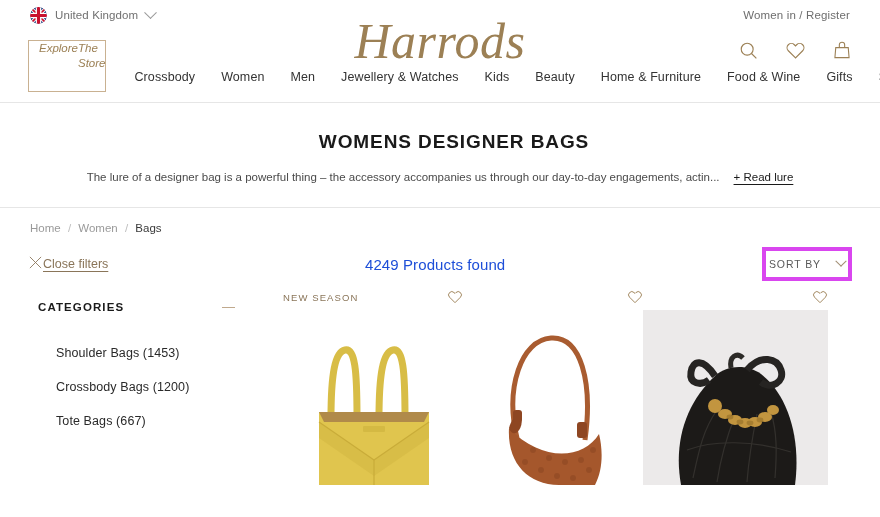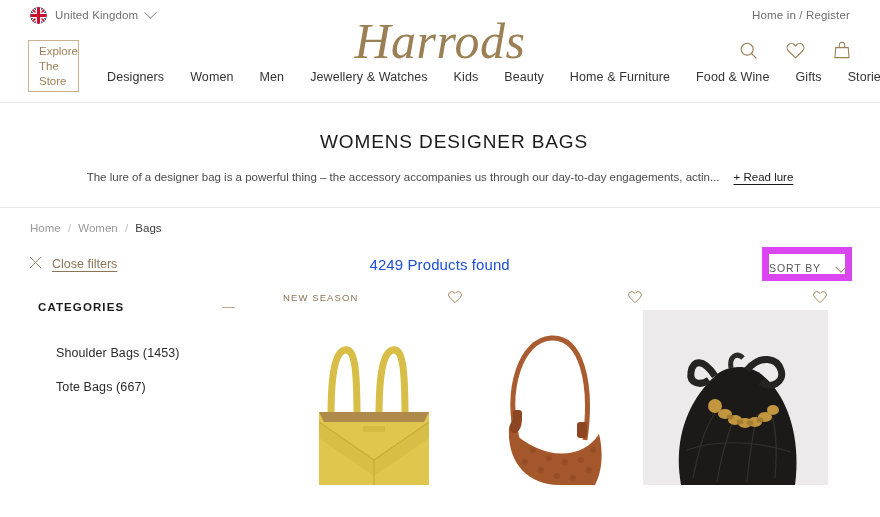--- a/index.html
+++ b/index.html
@@ -63,39 +63,40 @@
   .nav-row {
     position: relative;
     height: 72px;
     display: flex;
     align-items: center;
     padding: 0 28px;
   }
   .explore-box {
     width: 84px; height: 52px;
     border: 1px solid #c9b191;
-    display: flex; flex-direction: column; justify-content: center;
+    display: flex; flex-direction: row; justify-content: center;
     padding-left: 10px;
     cursor: pointer;
+    font-style: italic;
   }
   .explore-box span { font-size: 11.5px; color: #9c8055; line-height: 15px; }
   .nav-links {
     display: flex; align-items: center; gap: 26px;
     margin-left: 28px; margin-top: 22px;
   }
   .nav-link {
     font-size: 12.5px; color: #333; cursor: pointer;
     letter-spacing: .1px; white-space: nowrap;
   }
   .hr { height: 1px; background: #e6e6e6; width: 100%; }
 
   
   .hero { padding: 28px 0 24px; text-align: center; }
   .hero-title {
-    font-size: 19px; font-weight: normal; letter-spacing: .9px;
+    font-size: 19px; font-weight: bold; letter-spacing: .9px;
     color: #1a1a1a; margin-bottom: 18px; margin-left: 28px;
   }
   .hero-desc-row {
     display: flex; align-items: center; justify-content: center; gap: 14px;
     padding: 0 60px;
   }
   .hero-desc {
     font-size: 11.5px; color: #4a4a4a; letter-spacing: 0;
     white-space: nowrap; overflow: hidden; text-overflow: ellipsis;
     max-width: 640px;
@@ -114,33 +115,33 @@
   .crumb.current { color: #3a3a3a; cursor: default; }
   .crumb-sep { color: #bdbdbd; padding: 0 4px; }
 
   
   .toolbar {
     display: flex; align-items: center; justify-content: space-between;
     padding: 10px 28px 0;
     height: 50px;
   }
   .close-filters {
-    display: flex; align-items: center; gap: 9px; cursor: pointer;
+    display: flex; align-items: center; gap: 0; cursor: pointer;
   }
   .close-filters .label {
     font-size: 12.5px; color: #8a7559; text-decoration: underline;
     text-underline-offset: 3px;
   }
   .products-found {
     font-size: 15px; color: #1d4ed8; letter-spacing: .1px;
   }
   .sort-by {
     width: 90px; height: 34px;
-    border: 7px solid #d946ef;
-    display: flex; align-items: flex-end; justify-content: center; gap: 16px;
+    border: 4px solid #d946ef;
+    display: flex; align-items: center; justify-content: center; gap: 16px;
     cursor: pointer;
   }
   .sort-by .label {
     font-size: 10.5px; color: #595959; letter-spacing: .9px; font-weight: 500;
   }
   .sort-chev {
     width: 8px; height: 8px;
     border-right: 1px solid #a08d73;
     border-bottom: 1px solid #a08d73;
     transform: rotate(45deg) translate(-2px,-2px);
@@ -201,21 +202,21 @@
             <path d="M0,0 60,60 M60,0 0,60" stroke="#fff" stroke-width="12"></path>
             <path d="M0,0 60,60 M60,0 0,60" stroke="#C8102E" stroke-width="6"></path>
             <path d="M30,0 V60 M0,30 H60" stroke="#fff" stroke-width="20"></path>
             <path d="M30,0 V60 M0,30 H60" stroke="#C8102E" stroke-width="11"></path>
           </g>
         </svg>
       </span>
       <span class="locale-label">United Kingdom</span>
       <span class="chev"></span>
     </div>
-    <div class="signin">Home in / Register</div>
+    <div class="signin">Women in / Register</div>
   </div>
 
   <div class="logo-wrap">
     <div class="logo">Harrods</div>
   </div>
 
   <div class="icon-row">
     <span class="hicon">
       <svg width="21" height="21" viewBox="0 0 24 24" fill="none" stroke="#9c8055" stroke-width="1.3">
         <circle cx="10.5" cy="10.5" r="6.8"></circle>
@@ -234,21 +235,21 @@
       </svg>
     </span>
   </div>
 
   <div class="nav-row">
     <div class="explore-box">
       <span>Explore</span>
       <span>The Store</span>
     </div>
     <div class="nav-links">
-      <span class="nav-link">Designers</span>
+      <span class="nav-link">Crossbody</span>
       <span class="nav-link">Women</span>
       <span class="nav-link">Men</span>
       <span class="nav-link">Jewellery &amp; Watches</span>
       <span class="nav-link">Kids</span>
       <span class="nav-link">Beauty</span>
       <span class="nav-link">Home &amp; Furniture</span>
       <span class="nav-link">Food &amp; Wine</span>
       <span class="nav-link">Gifts</span>
       <span class="nav-link">Stories</span>
     </div>
@@ -291,20 +292,21 @@
 
   <div class="content">
 
     <div class="sidebar">
       <div class="facet-head">
         <span class="facet-title">CATEGORIES</span>
         <span class="minus"></span>
       </div>
       <div class="facet-list">
         <div class="facet-item">Shoulder Bags (1453)</div>
+        <div class="facet-item">Crossbody Bags (1200)</div>
         <div class="facet-item">Tote Bags (667)</div>
       </div>
     </div>
 
     <div class="grid">
 
       <div class="card">
         <div class="card-top">
           <span class="badge">NEW SEASON</span>
           <span class="heart-btn">

